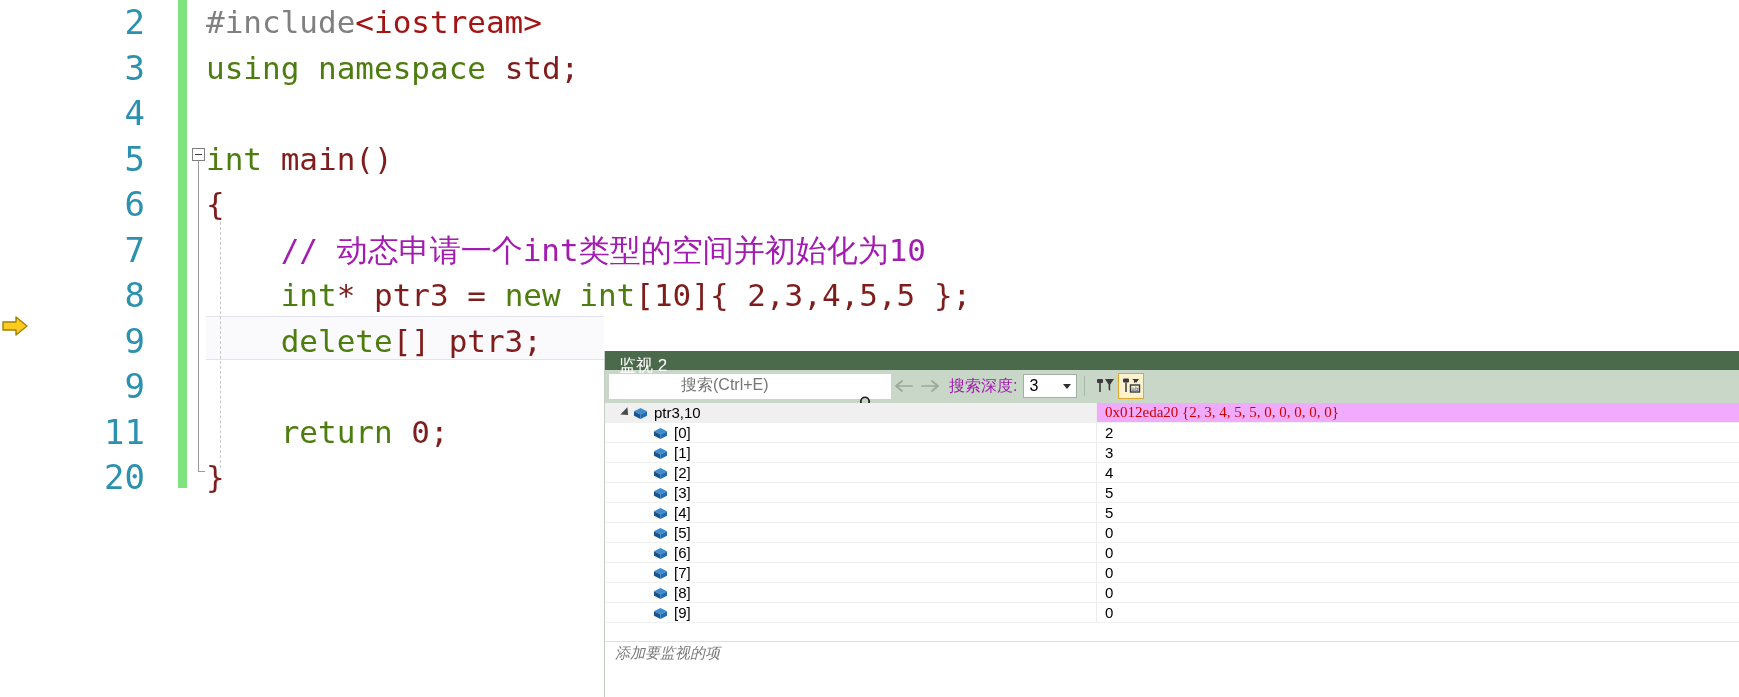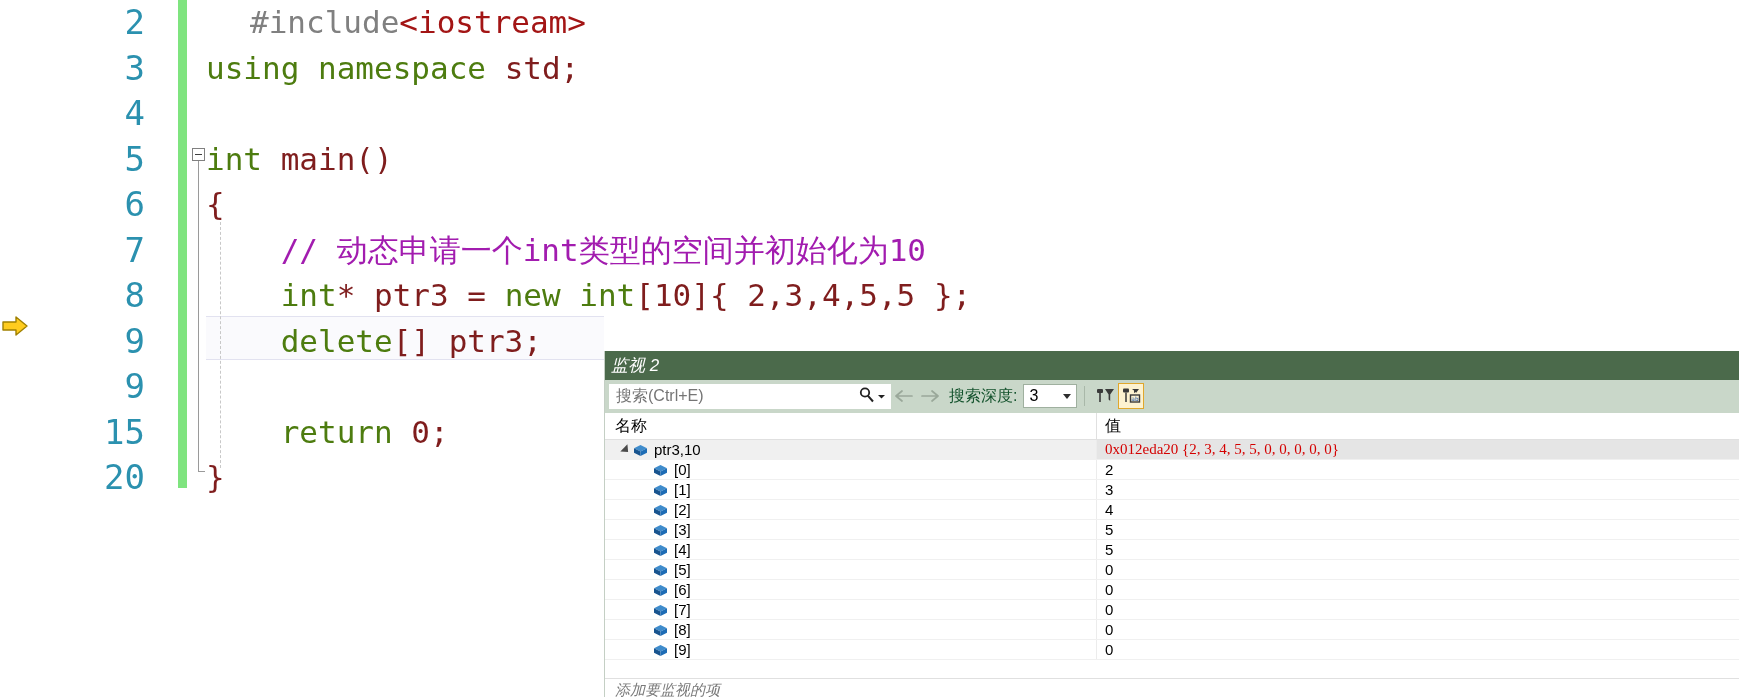--- a/index.html
+++ b/index.html
@@ -128,66 +128,66 @@
     left: 206px;
     top: 316px;
     width: 398px;
     height: 44px;
     border-top: 1px solid #e2e2f0;
     border-bottom: 1px solid #e2e2f0;
     background: #fafafd;
     box-sizing: border-box;
   }
 
-  .t-gray   { color: #808080; margin-left: 44px; }
+  .t-gray   { color: #808080; }
   .t-darkred{ color: #a31515; }
   .t-blue   { color: #4d7c0f; }
   .t-black  { color: #7f1d1d; }
   .t-green  { color: #a21caf; margin-top: 22px; }
 
   
   .watch {
     position: absolute;
     left: 604px;
     top: 351px;
     width: 1135px;
     height: 346px;
     background: #ffffff;
     border-left: 1px solid #c4cfc4;
     box-sizing: border-box;
     font-family: "Liberation Sans", sans-serif;
   }
   .watch-title {
-    height: 29px;
+    height: 19px;
     background: #4b6a4b;
     color: #ffffff;
     font-size: 17px;
     line-height: 29px;
-    padding-left: 6px;
+    padding-left: 14px;
     box-sizing: border-box;
     position: relative;
-    font-style: italic;
   }
   .watch-toolbar {
     height: 33px;
     background: #c9d7c9;
     display: flex;
     align-items: center;
     box-sizing: border-box;
     border-bottom: 1px solid #c9d7c9;
   }
   .search-box {
     width: 282px;
     height: 25px;
     margin-left: 4px;
     background: #ffffff;
     border: 1px solid #ffffff;
     display: flex;
-    align-items: center;
-    box-sizing: border-box;
+    align-items: flex-end;
+    box-sizing: border-box;
+    flex-direction: column;
   }
   .search-box input {
     border: none;
     outline: none;
     flex: 1;
     font-size: 16px;
     color: #606060;
     font-family: "Liberation Sans", sans-serif;
     padding-left: 6px;
     background: transparent;
@@ -198,21 +198,21 @@
     gap: 2px;
   }
   .nav-arrow {
     width: 26px; height: 26px;
     display: flex; align-items: center; justify-content: center;
     color: #9aa89a;
     font-size: 20px;
   }
   .depth-label {
     font-size: 16px;
-    color: #14532d;
+    color: #a21caf;
     margin-left: 6px;
     white-space: nowrap;
   }
   .depth-select {
     margin-left: 6px;
     width: 54px; height: 24px;
     background: #ffffff;
     border: 1px solid #9fb09f;
     box-sizing: border-box;
     display: flex;
@@ -294,21 +294,21 @@
   .row .cell-value {
     flex: 1;
     padding-left: 8px;
     box-sizing: border-box;
     height: 19px;
     line-height: 19px;
     color: #000;
   }
   .row.parent .cell-value { color: #d40000; font-family: Liberation Serif, serif; }
   .row.parent .cell-name { background: #f0f0f0; }
-  .row.parent { background: #e5e5e5; }
+  .row.parent { background: #f0abfc; }
 
   .expander {
     width: 14px;
     height: 19px;
     display: flex;
     align-items: center;
     justify-content: center;
     margin-left: 14px;
   }
   .expander .tri {
@@ -357,21 +357,21 @@
     <div class="linenums" id="linenums">
         <div>2</div>
         <div>3</div>
         <div>4</div>
         <div>5</div>
         <div>6</div>
         <div>7</div>
         <div>8</div>
         <div>9</div>
         <div>9</div>
-        <div>15</div>
+        <div>11</div>
         <div>20</div>
       </div>
 
     <div class="changebar"></div>
 
     <div class="collapse-rail">
       <div class="collapse-box"></div>
       <div class="collapse-line"></div>
       <div class="collapse-foot"></div>
     </div>
@@ -438,24 +438,20 @@
         <svg width="20" height="18" viewBox="0 0 20 18">
           <rect x="2" y="1.5" width="6" height="4" rx="1" fill="#3a3a3a"></rect>
           <line x1="5" y1="5.5" x2="5" y2="15" stroke="#3a3a3a" stroke-width="1.5"></line>
           <rect x="9.5" y="8" width="9" height="7" fill="none" stroke="#3a3a3a" stroke-width="1.4"></rect>
           <text x="10.3" y="14" font-size="6" fill="#1b4fa0" font-family="DejaVu Sans Mono, monospace">ab</text>
           <path d="M11 2 H18 L15 6 V5 L13 6 V3.5 Z" fill="#3a3a3a"></path>
         </svg>
       </div>
     </div>
 
-    <div class="grid-header">
-      <div class="col-name">名称</div>
-      <div class="col-value">值</div>
-    </div>
 
     <div class="grid-body" id="gridbody">
         <div class="row parent">
           <div class="cell-name">
             <div class="expander">
               <span class="tri"></span>
             </div>
             <span class="cube"><svg width="15" height="13" viewBox="0 0 15 13">
                 <path d="M1 4.2 L7.5 1 L14 4.2 L7.5 7.4 Z" fill="#3f8ccc"></path>
                 <path d="M1 4.2 L7.5 7.4 L7.5 12 L1 8.8 Z" fill="#18548f"></path>

